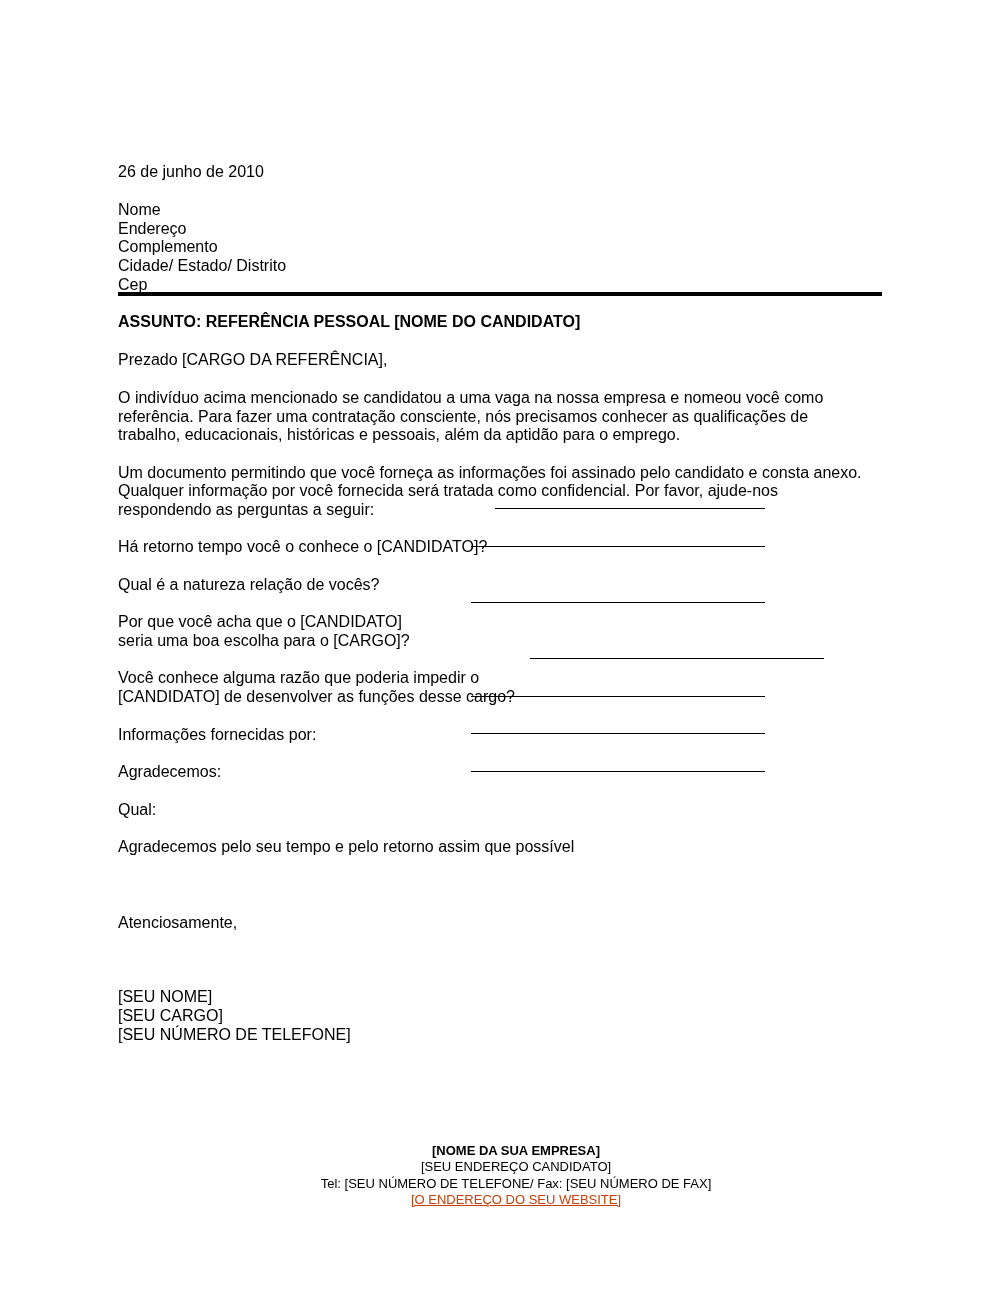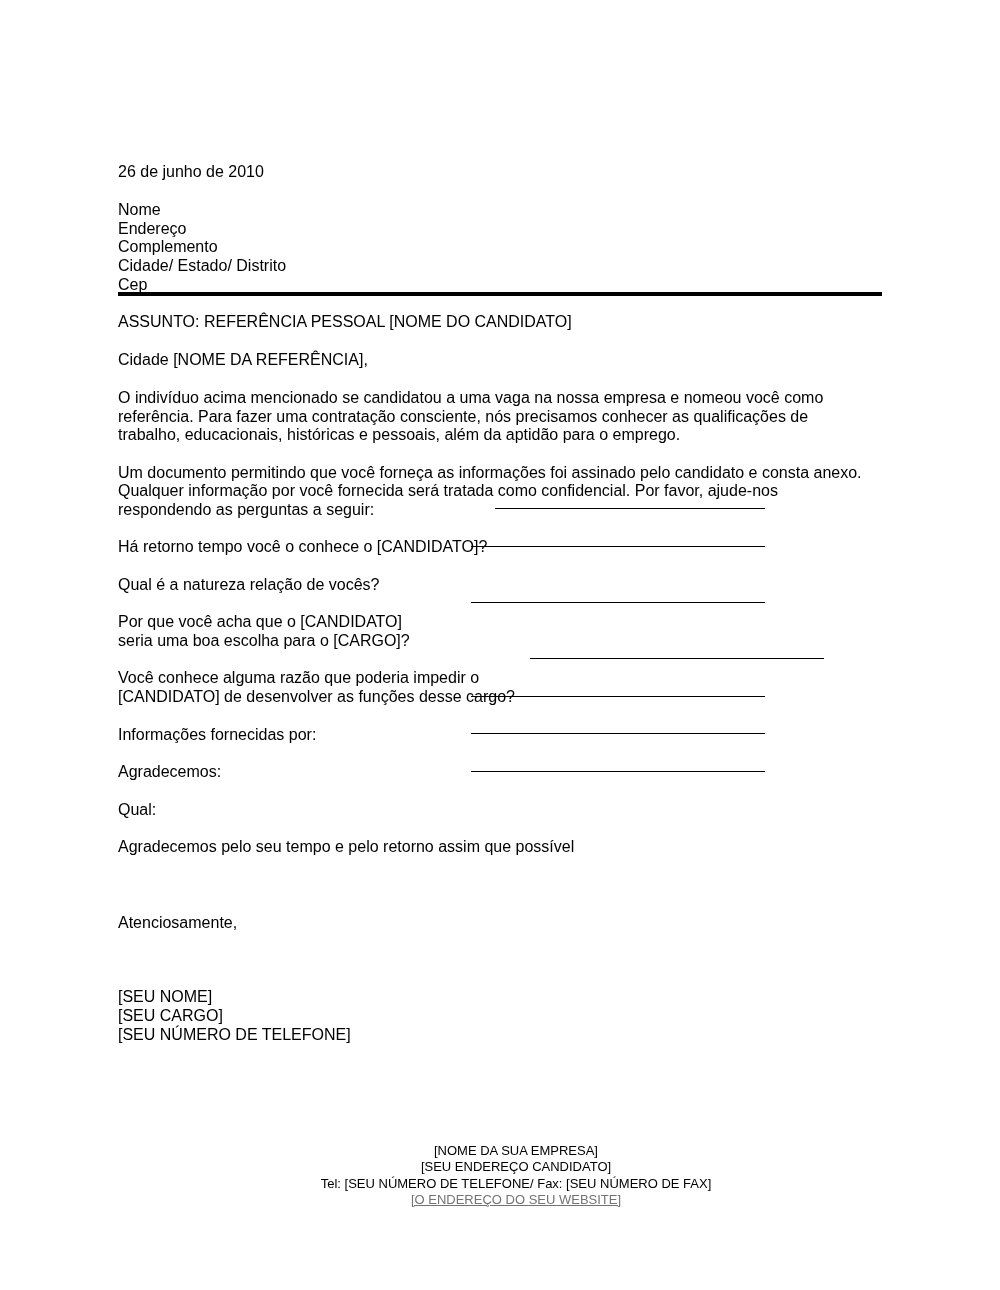--- a/index.html
+++ b/index.html
@@ -1,43 +1,43 @@
 <!DOCTYPE html>
 <html><head>
 <meta charset="utf-8">
 <style>
   html, body { margin: 0; padding: 0; background: #ffffff; }
   body { width: 1000px; height: 1290px; position: relative; overflow: hidden;
          font-family: "Liberation Sans", sans-serif; color: #000; font-size: 16px; }
   .line { position: absolute; left: 118px; white-space: nowrap; line-height: 19px; margin-top: 44px; }
-  .bold { font-weight: normal; }
+  .bold { font-weight: bold; }
   .rule { position: absolute; left: 118px; width: 764px; height: 4px; background: #000; top: 292px; }
   .blank { position: absolute; height: 0; border-bottom: 1.5px solid #000; }
   .footer { position: absolute; left: 16px; width: 1000px; text-align: center; font-size: 13px; line-height: 16.5px; white-space: nowrap; }
-  .footer a { color: #737373; text-decoration: underline; }
+  .footer a { color: #c2410c; text-decoration: underline; }
 </style>
 </head>
 <body>
 
 <div>
 
   <div class="line" style="top:118px">26 de junho de 2010</div>
 
   <div>
     <div class="line" style="top:156px">Nome</div>
     <div class="line" style="top:175px">Endereço</div>
     <div class="line" style="top:193px">Complemento</div>
     <div class="line" style="top:212px">Cidade/ Estado/ Distrito</div>
     <div class="line" style="top:231px">Cep</div>
   </div>
 
   <div class="line bold" style="top:268px">ASSUNTO: REFERÊNCIA PESSOAL [NOME DO CANDIDATO]</div>
   <div class="rule"></div>
 
-  <div class="line" style="top:306px">Cidade [NOME DA REFERÊNCIA],</div>
+  <div class="line" style="top:306px">Prezado [CARGO DA REFERÊNCIA],</div>
 
   <div>
     <div class="line" style="top:344px">O indivíduo acima mencionado se candidatou a uma vaga na nossa empresa e nomeou você como</div>
     <div class="line" style="top:363px">referência. Para fazer uma contratação consciente, nós precisamos conhecer as qualificações de</div>
     <div class="line" style="top:381px">trabalho, educacionais, históricas e pessoais, além da aptidão para o emprego.</div>
   </div>
 
   <div>
     <div class="line" style="top:419px">Um documento permitindo que você forneça as informações foi assinado pelo candidato e consta anexo.</div>
     <div class="line" style="top:437px">Qualquer informação por você fornecida será tratada como confidencial. Por favor, ajude-nos</div>

